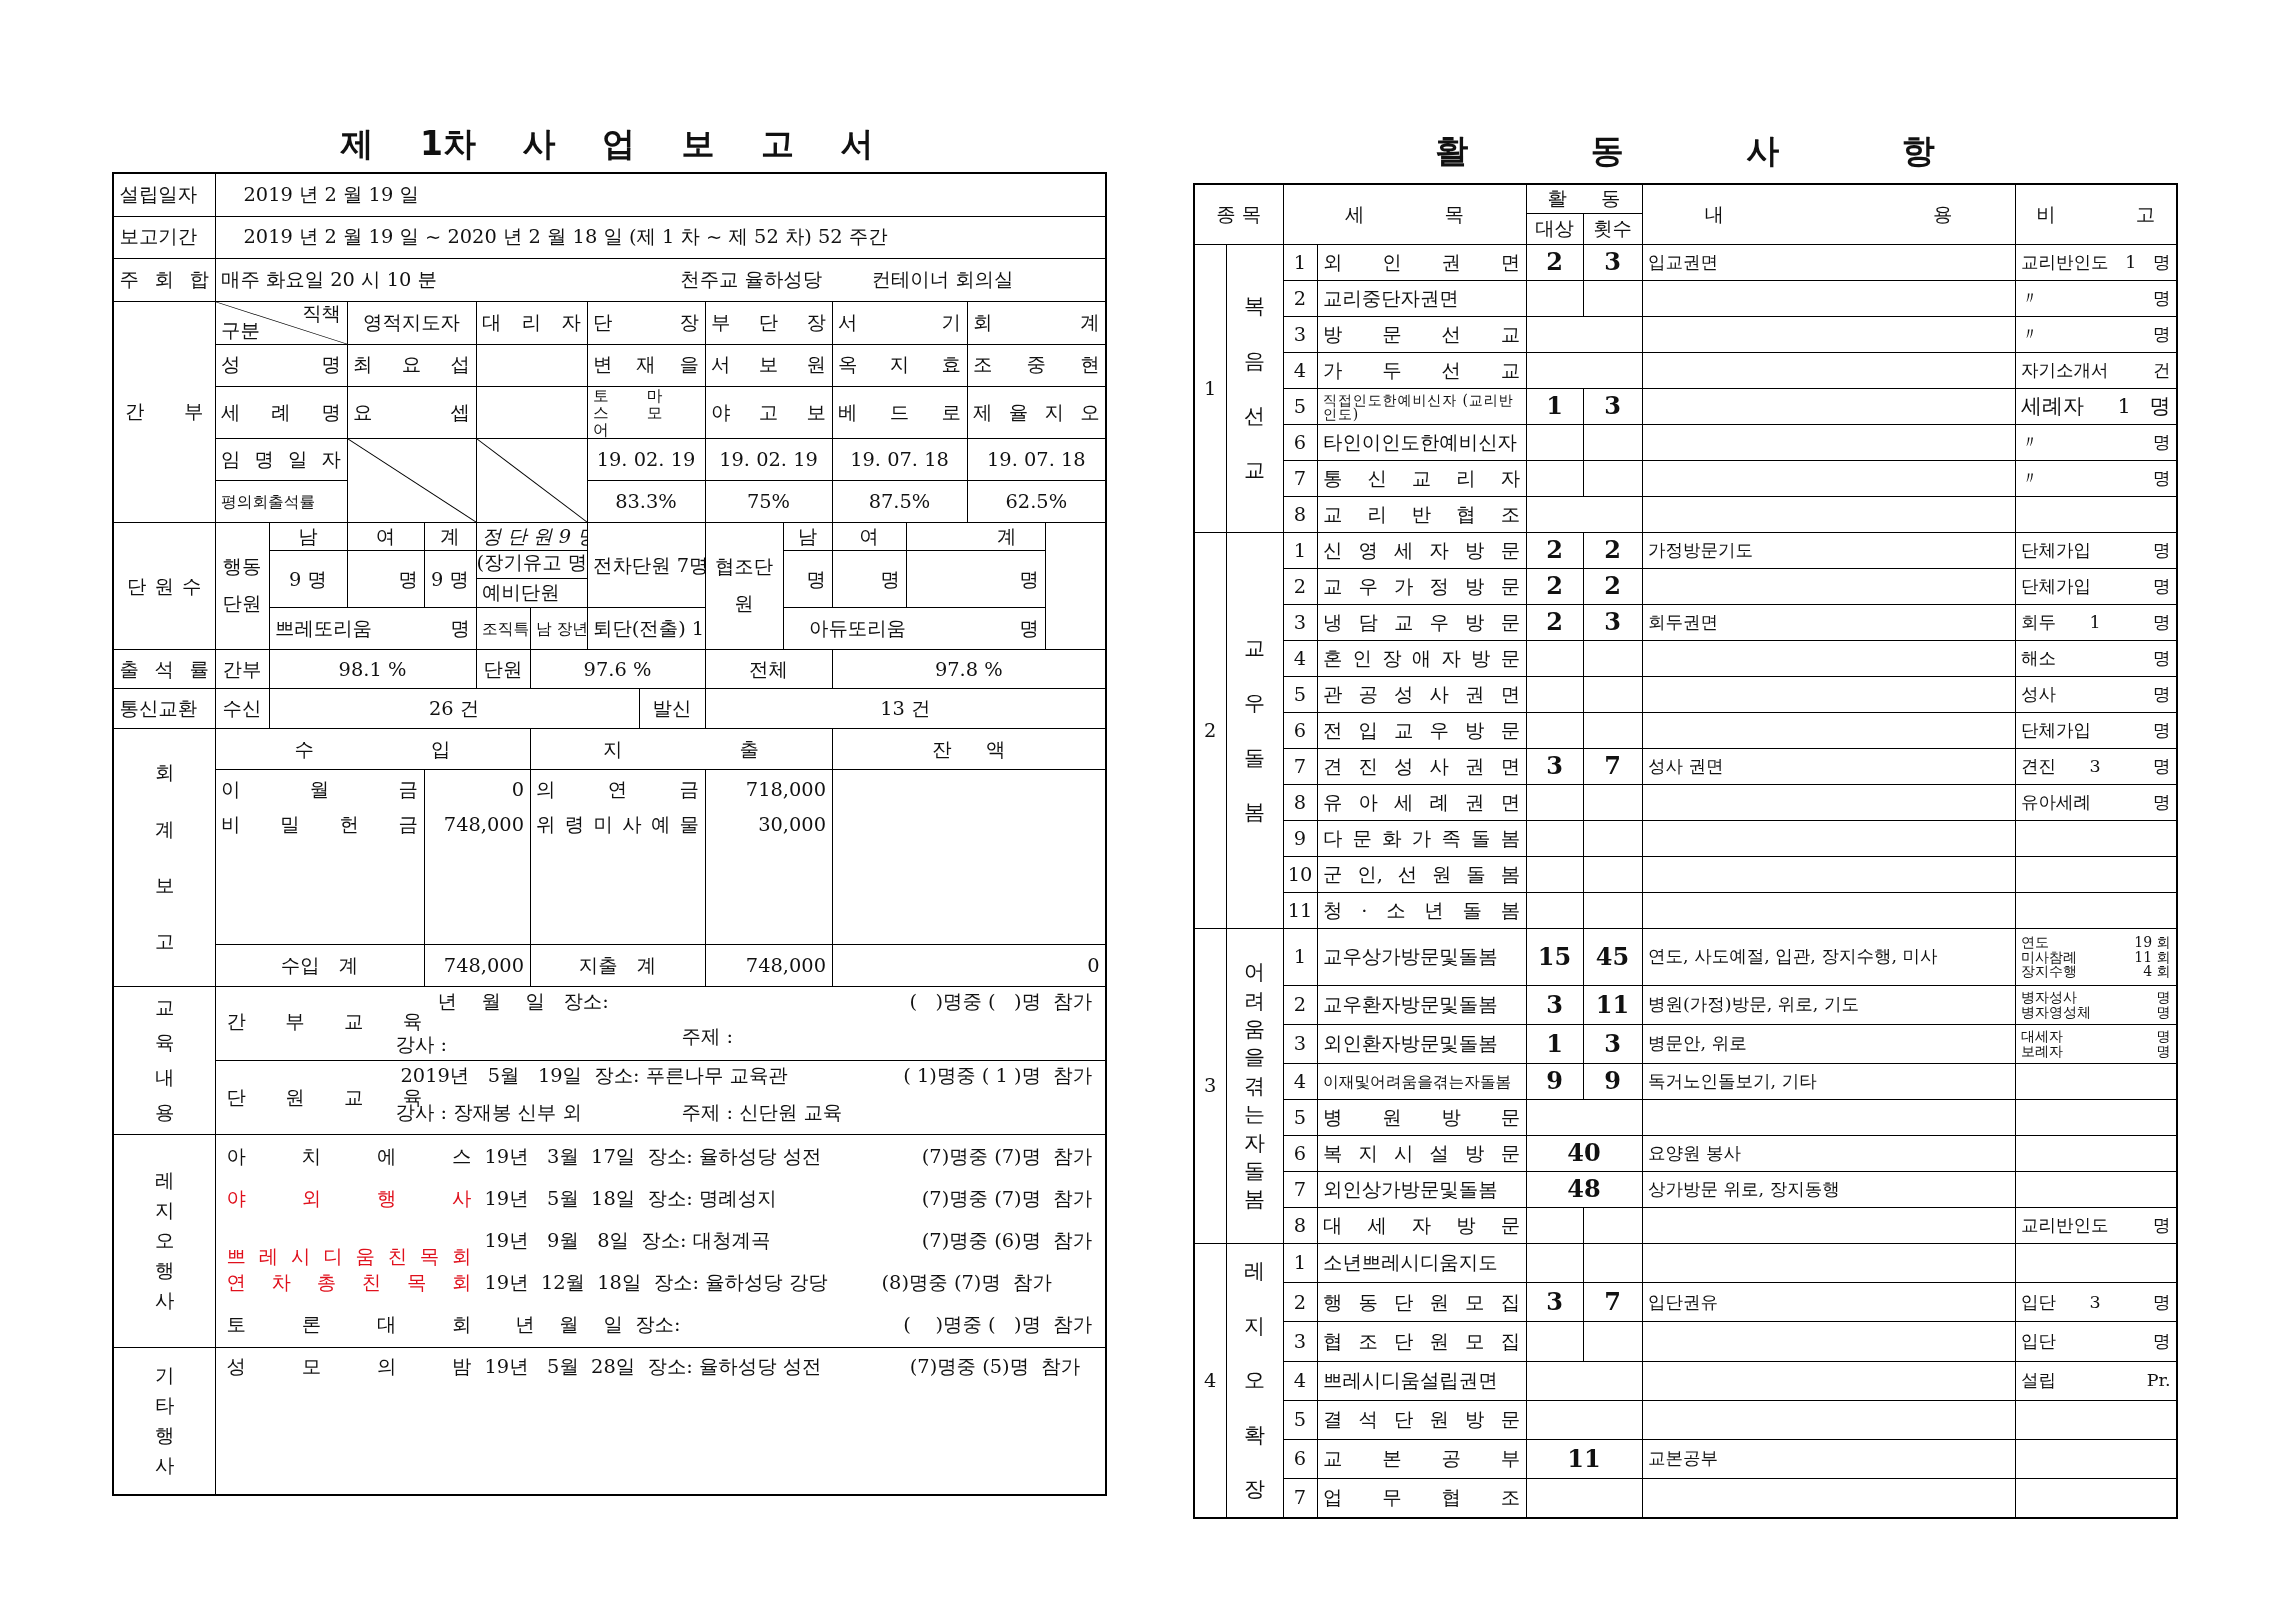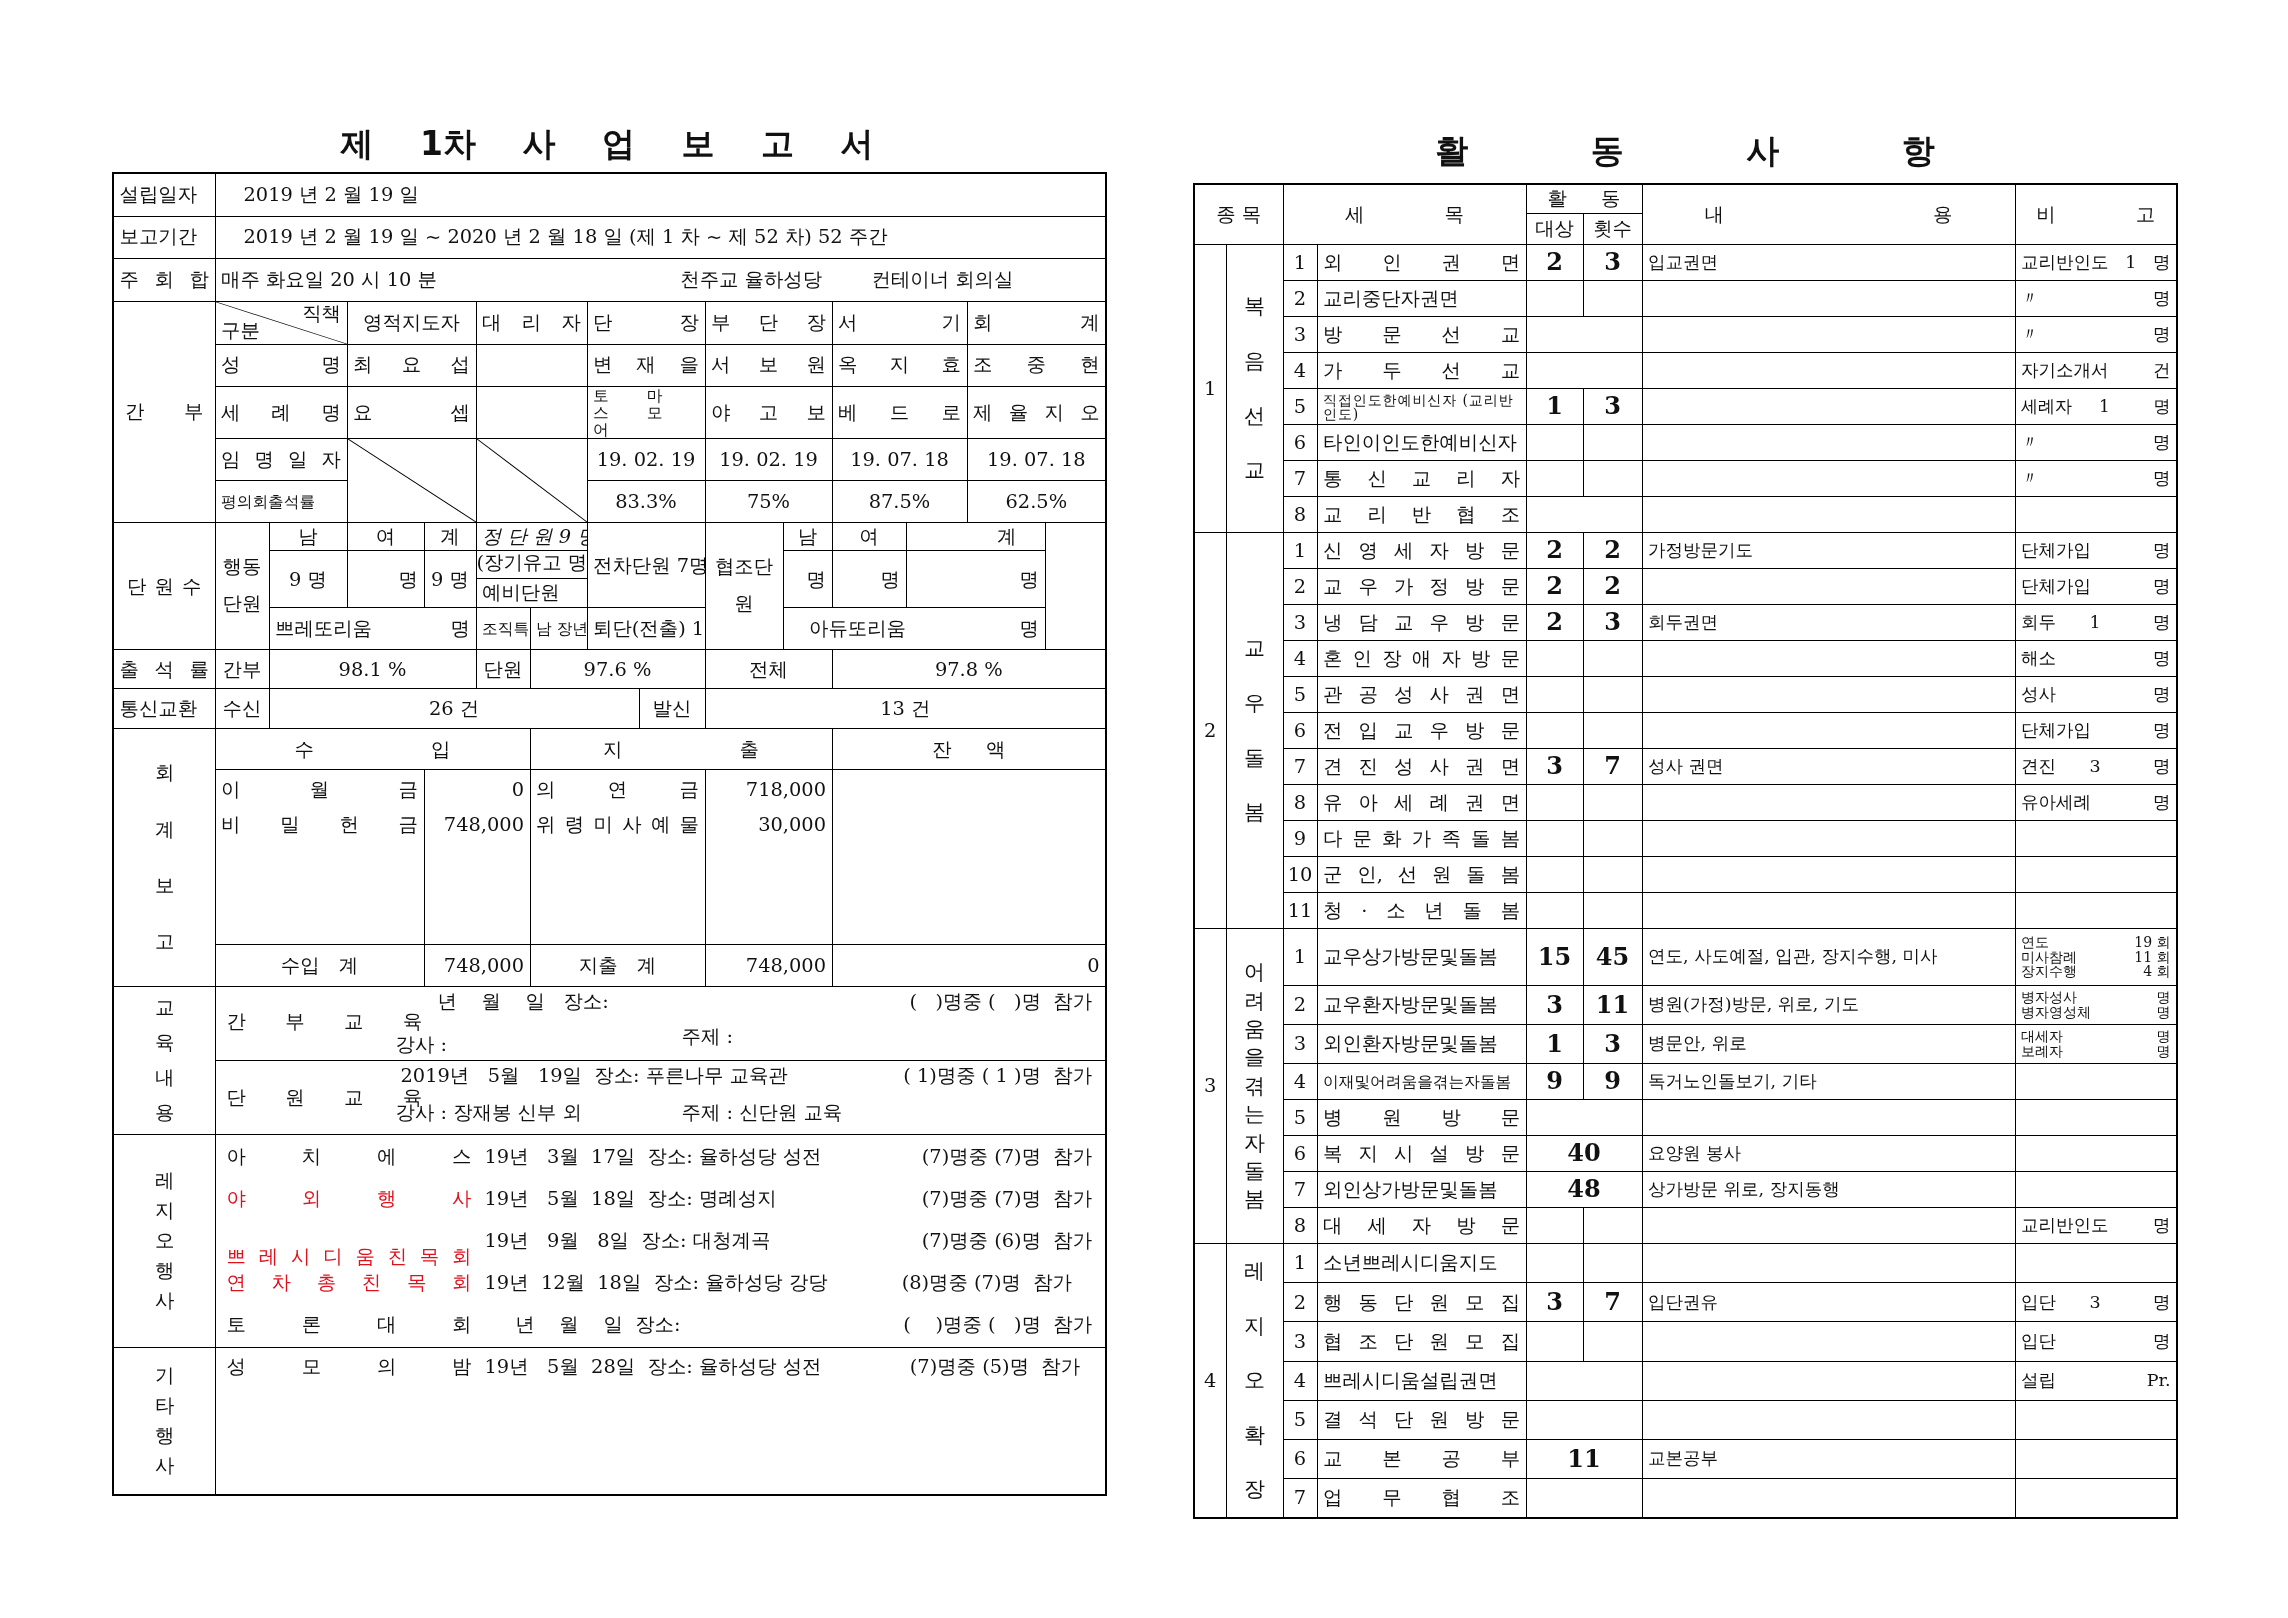--- a/index.html
+++ b/index.html
@@ -262,21 +262,21 @@
         <span style="flex:1;text-align:right;padding-right:13px;white-space:pre">(7)명중 (7)명  참가</span>
       </div>
       <div style="height:42px;display:flex;align-items:center">
         <span class="j red" style="width: 245px; padding-left: 11px; color: rgb(224, 16, 28); margin-top: 33px;">쁘 레 시 디 움 친 목 회</span>
         <span style="width:397px;padding-left:13px;white-space:pre">19년   9월   8일  장소: 대청계곡</span>
         <span style="flex:1;text-align:right;padding-right:13px;white-space:pre">(7)명중 (6)명  참가</span>
       </div>
       <div style="height:42px;display:flex;align-items:center">
         <span class="j red" style="width: 245px; padding-left: 11px; color: rgb(224, 16, 28);">연 차 총 친 목 회</span>
         <span style="width:397px;padding-left:13px;white-space:pre">19년  12월  18일  장소: 율하성당 강당</span>
-        <span style="flex:1;text-align:center;padding-right:13px;white-space:pre">(8)명중 (7)명  참가</span>
+        <span style="flex:1;text-align:left;padding-right:13px;white-space:pre">(8)명중 (7)명  참가</span>
       </div>
       <div style="height:42px;display:flex;align-items:center">
         <span class="j" style="width:245px;padding-left:11px">토 론 대 회</span>
         <span style="width:397px;padding-left:13px;white-space:pre">     년    월    일  장소:</span>
         <span style="flex:1;text-align:right;padding-right:13px;white-space:pre">(    )명중 (   )명  참가</span>
       </div>
     </td>
   </tr>
 
   <tr style="height:147px">
@@ -370,21 +370,21 @@
             <span>건</span>
           </div>
         </td>
       </tr>
       <tr style="height: 36px;">
         <td class="c" style="padding:0">5</td>
         <td class="tiny" style="white-space:normal;letter-spacing:0.9px">직접인도한예비신자 (교리반인도)</td>
         <td class="b">1</td>
         <td class="b">3</td>
         <td class="small" style="font-size:17.5px"></td>
-        <td class="small" style="font-size:17px">
+        <td class="small" style="font-size:21px">
           <div class="flexrow">
             <span style="white-space:pre">세례자     1</span>
             <span>명</span>
           </div>
         </td>
       </tr>
       <tr style="height: 36px;">
         <td class="c" style="padding:0">6</td>
         <td class="" style="">타인이인도한예비신자</td>
         <td class="b"></td>

